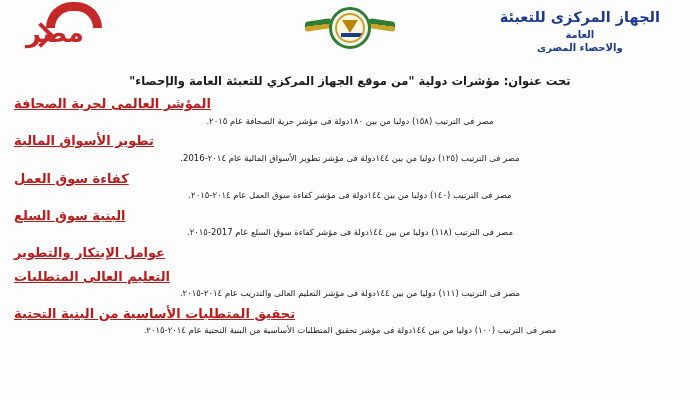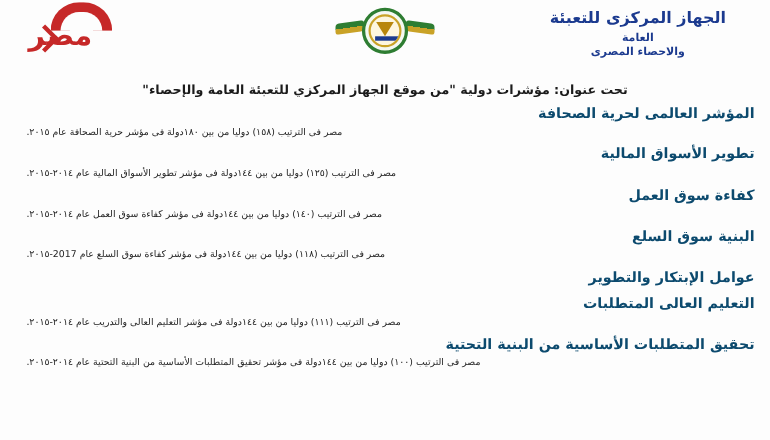--- a/index.html
+++ b/index.html
@@ -162,29 +162,30 @@
     color: #1b1b1b;
     letter-spacing: 0.1px;
   }
   .sections {
     margin: 0 14px;
   }
   .section {
     margin-bottom: 3px;
   }
   .sec-head {
-    text-align: right;
-    color: #0c4a6e;
+    text-align: left;
+    color: #b91c1c;
     font-weight: bold;
     font-size: 13px;
     line-height: 1.5;
     margin: 4px 0 1px 0;
+    text-decoration: underline;
   }
   .sec-body {
-    text-align: left;
+    text-align: center;
     color: #222;
     font-size: 8.5px;
     line-height: 1.5;
     margin: 0 10px 2px 10px;
   }
 </style>
 </head>
 <body>
 
 <div class="page">
@@ -219,21 +220,21 @@
 
   <div class="sections">
 
     <div class="section">
       <div class="sec-head">المؤشر العالمى لحرية الصحافة</div>
       <div class="sec-body">مصر فى الترتيب (١٥٨) دوليا من بين ١٨٠دولة فى مؤشر حرية الصحافة عام ٢٠١٥.</div>
     </div>
 
     <div class="section">
       <div class="sec-head">تطوير الأسواق المالية</div>
-      <div class="sec-body">مصر فى الترتيب (١٢٥) دوليا من بين ١٤٤دولة فى مؤشر تطوير الأسواق المالية عام ٢٠١٤-٢٠١٥.</div>
+      <div class="sec-body">مصر فى الترتيب (١٢٥) دوليا من بين ١٤٤دولة فى مؤشر تطوير الأسواق المالية عام ٢٠١٤-2016.</div>
     </div>
 
     <div class="section">
       <div class="sec-head">كفاءة سوق العمل</div>
       <div class="sec-body">مصر فى الترتيب (١٤٠) دوليا من بين ١٤٤دولة فى مؤشر كفاءة سوق العمل عام ٢٠١٤-٢٠١٥.</div>
     </div>
 
     <div class="section">
       <div class="sec-head">البنية سوق السلع</div>
       <div class="sec-body">مصر فى الترتيب (١١٨) دوليا من بين ١٤٤دولة فى مؤشر كفاءة سوق السلع عام 2017-٢٠١٥.</div>

